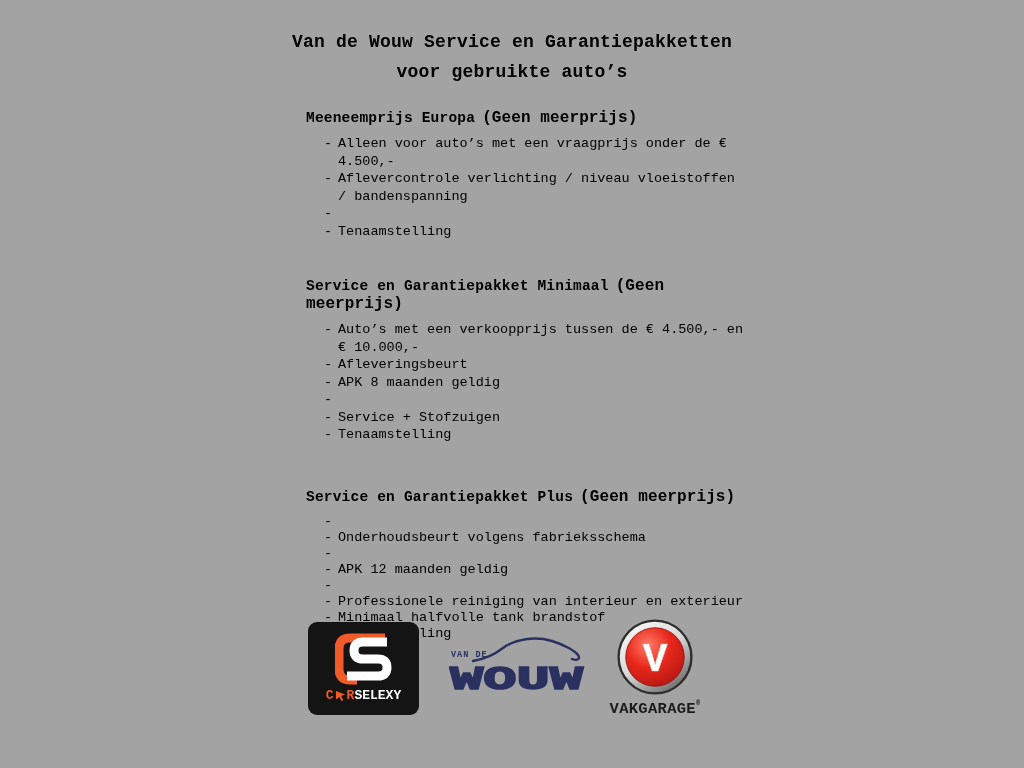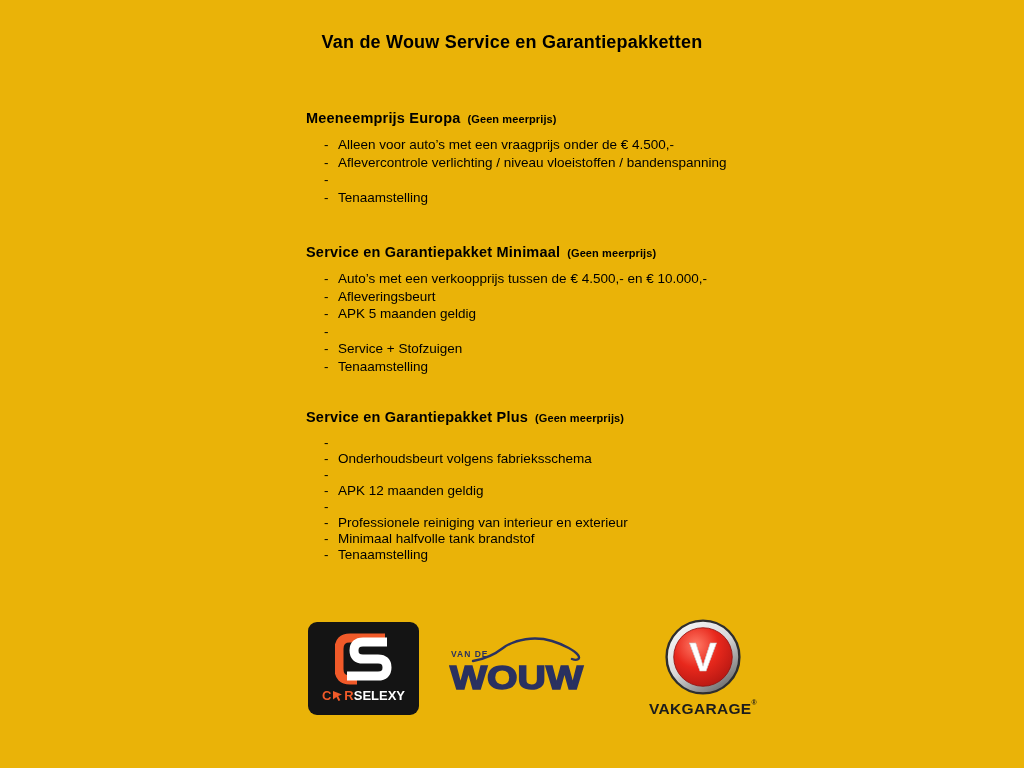--- a/index.html
+++ b/index.html
@@ -1,62 +1,63 @@
 <!DOCTYPE html>
 <html><head>
 <meta charset="utf-8">
 <style>
   * { margin:0; padding:0; box-sizing:border-box; }
   html,body { width:1024px; height:768px; background:#ffffff; }
   body { font-family:"Liberation Sans", sans-serif; color:#000; position:relative; overflow:hidden; }
 
-  .page { position:absolute; inset:0; background:#eab308; }
+  .page { position:absolute; inset:0; background:#a3a3a3;font-family:Liberation Mono, monospace; }
 
   
   .doc-title { position:absolute; top:27px; left:0; width:1024px; text-align:center;
                font-size:18px; font-weight:bold; line-height:30px; letter-spacing:0.2px; }
 
   
   .content { position:absolute; left:306px; top:109px; width:440px; }
   section h2 { font-size:14.5px; font-weight:bold; line-height:18px; letter-spacing:0.2px; }
-  section h2 .note { font-size:11px; font-weight:bold; margin-left:7px; letter-spacing:0.1px;text-align:right; }
+  section h2 .note { font-size:16px; font-weight:bold; margin-left:7px; letter-spacing:0.1px;text-align:right; }
   ul.items { list-style:none; margin-top:8px; }
   ul.items li { display:flex; font-size:13.5px; line-height:17.5px; }
   .sec-plus ul.items li { line-height:16px; }
   ul.items .dash { width:14px; flex:0 0 14px; margin-left:18px; }
   .sec-comfort { margin-top:37px; }
-  .sec-plus { margin-top:33px; }
+  .sec-plus { margin-top:44px; }
 
   
   .logos { position:absolute; left:308px; top:618px; height:100px; display:flex; align-items:center; }
 
   
   .logo-carselexy { width:111px; height:93px; background:#141414; border-radius:9px;
                     display:flex; flex-direction:column; align-items:center; justify-content:center;
                     margin-right:30px; }
   .cs-text { display:flex; align-items:center; font-size:13px; font-weight:bold; letter-spacing:0; margin-top:3px; }
   .cs-orange { color:#F15A29; }
   .cs-white { color:#ffffff; }
   .cs-cursor { margin:0 1px 0 1px; }
 
   
-  .logo-wouw { margin-right:64px; }
+  .logo-wouw { margin-right:16px; }
 
   
   .logo-vakgarage { width:100px; display:flex; flex-direction:column; align-items:center; }
   .vak-label { font-size:15.5px; font-weight:bold; color:#1c1c1c; letter-spacing:0.3px; margin-top:5px; white-space:nowrap; }
   .vak-label sup { font-size:7px; vertical-align:top; position:relative; top:-1px; }
 </style>
 </head>
 <body>
 
 <div class="page">
 
   <div class="doc-title">
     <div>Van de Wouw Service en Garantiepakketten</div>
+    <div>voor gebruikte auto’s</div>
   </div>
 
   <div class="content">
 
     <section class="sec-basis">
       <h2><span>Meeneemprijs Europa</span><span class="note">(Geen meerprijs)</span></h2>
       <ul class="items">
         <li>
             <span class="dash">-</span>
             <span>Alleen voor auto’s met een vraagprijs onder de € 4.500,-</span>
@@ -81,21 +82,21 @@
         <li>
             <span class="dash">-</span>
             <span>Auto’s met een verkoopprijs tussen de € 4.500,- en € 10.000,-</span>
           </li>
         <li>
             <span class="dash">-</span>
             <span>Afleveringsbeurt</span>
           </li>
         <li>
             <span class="dash">-</span>
-            <span>APK 5 maanden geldig</span>
+            <span>APK 8 maanden geldig</span>
           </li>
         <li>
             <span class="dash">-</span>
           </li>
         <li>
             <span class="dash">-</span>
             <span>Service + Stofzuigen</span>
           </li>
         <li>
             <span class="dash">-</span>

